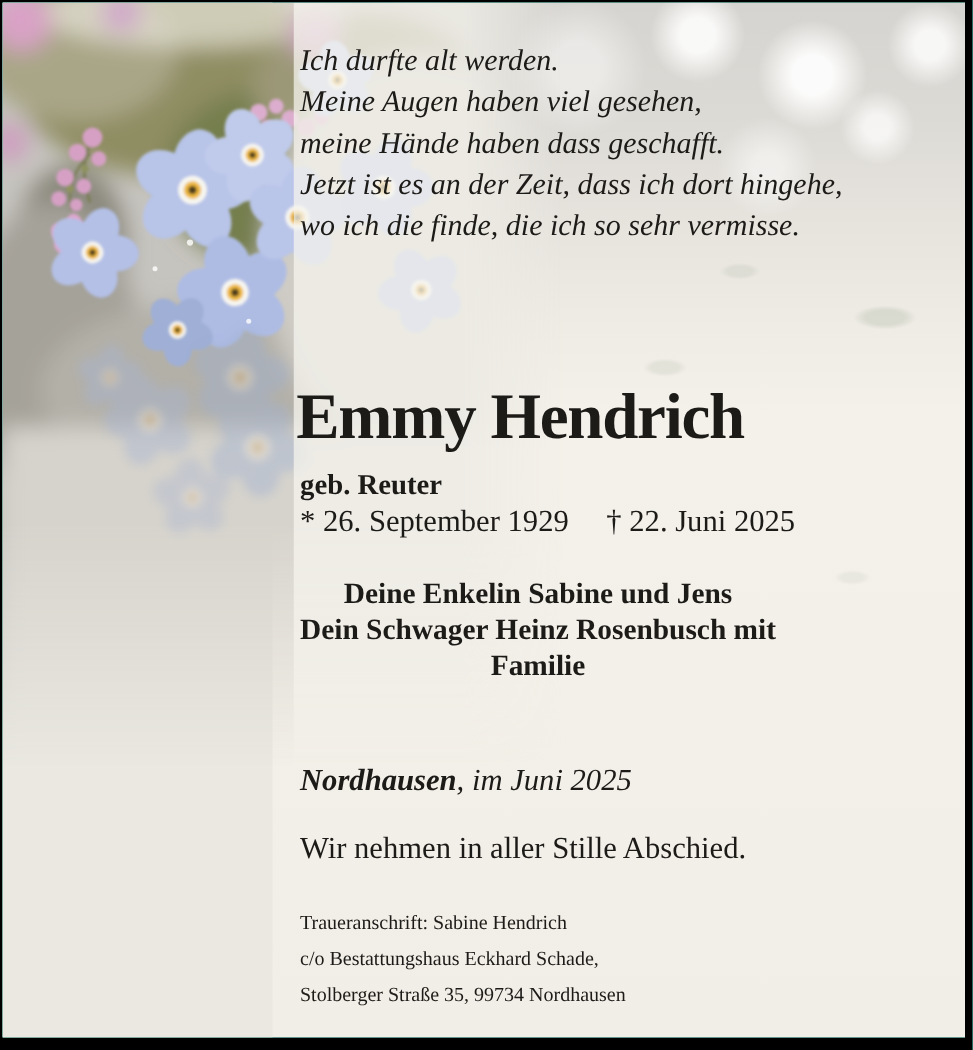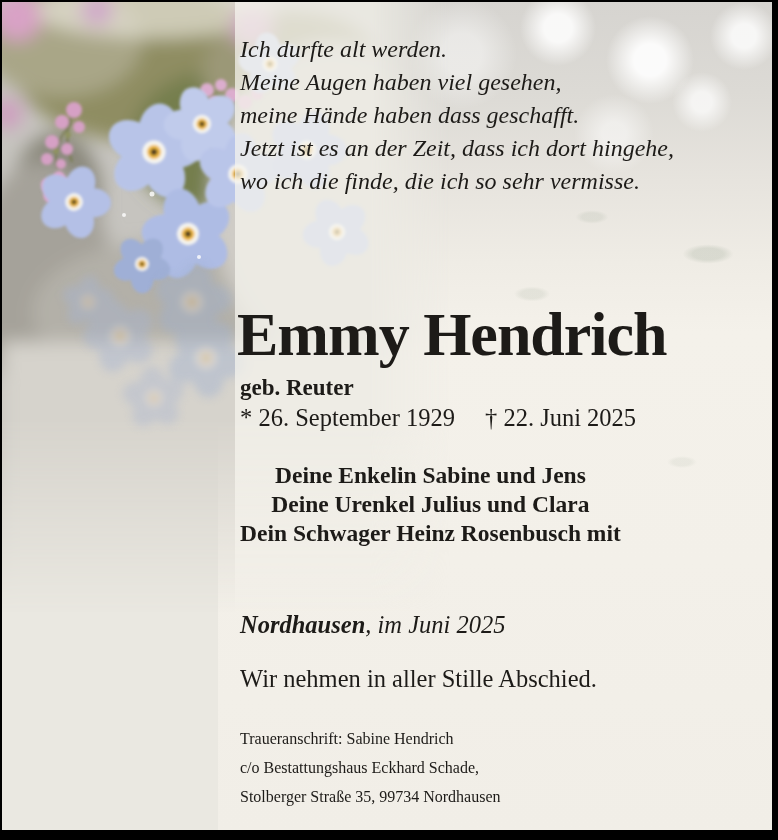--- a/index.html
+++ b/index.html
@@ -45,21 +45,21 @@
   }
   .photo-fade-y{
     width:450px;height:620px;
     -webkit-mask-image:linear-gradient(180deg,#000 0 418px,transparent 612px);
             mask-image:linear-gradient(180deg,#000 0 418px,transparent 612px);
   }
   .content{position:absolute;inset:0;color:#1d1b18;}
   .blk{position:absolute;left:238px;white-space:nowrap;}
   .poem{top:31px;font-style:italic;font-size:24px;line-height:33px;}
   .intro{top:209px;font-size:24.5px;line-height:31px;}
-  .name{left:235px;top:294px;font-size:62px;font-weight:bold;letter-spacing:-1px;line-height:76px;}
+  .name{left:235px;top:294px;font-size:52px;font-weight:bold;letter-spacing:-1px;line-height:76px;}
   .maiden{top:373px;font-size:23px;font-weight:bold;}
   .dates{top:402px;font-size:24.5px;}
   .dates .death-part{margin-left:30px;}
   .mourners{top:459px;font-size:23.5px;font-weight:bold;line-height:29px;text-align:center;}
   .place{top:609px;font-size:24.5px;font-style:italic;}
   .place .bold{font-weight:bold;}
   .farewell{top:663px;font-size:24.5px;}
   .address{top:723px;font-size:16px;line-height:28.8px;}
 </style>
 </head>
@@ -206,22 +206,22 @@
     <div class="blk name">Emmy Hendrich</div>
 
     <div class="blk maiden">geb. Reuter</div>
 
     <div class="blk dates">
       <span class="birth-part"><span>*</span> <span>26. September 1929</span></span><span class="death-part"><span>†</span> <span>22. Juni 2025</span></span>
     </div>
 
     <div class="blk mourners">
       <div>Deine Enkelin Sabine und Jens</div>
-      <div>Deine Urenkel Julius und Clara</div>
       <div>Dein Schwager Heinz Rosenbusch mit</div>
+      <div>Familie</div>
     </div>
 
     <div class="blk place">
       <span class="bold">Nordhausen</span><span>, im Juni 2025</span>
     </div>
 
     <div class="blk farewell">Wir nehmen in aller Stille Abschied.</div>
 
     <div class="blk address">
       <div>Traueranschrift: Sabine Hendrich</div>

